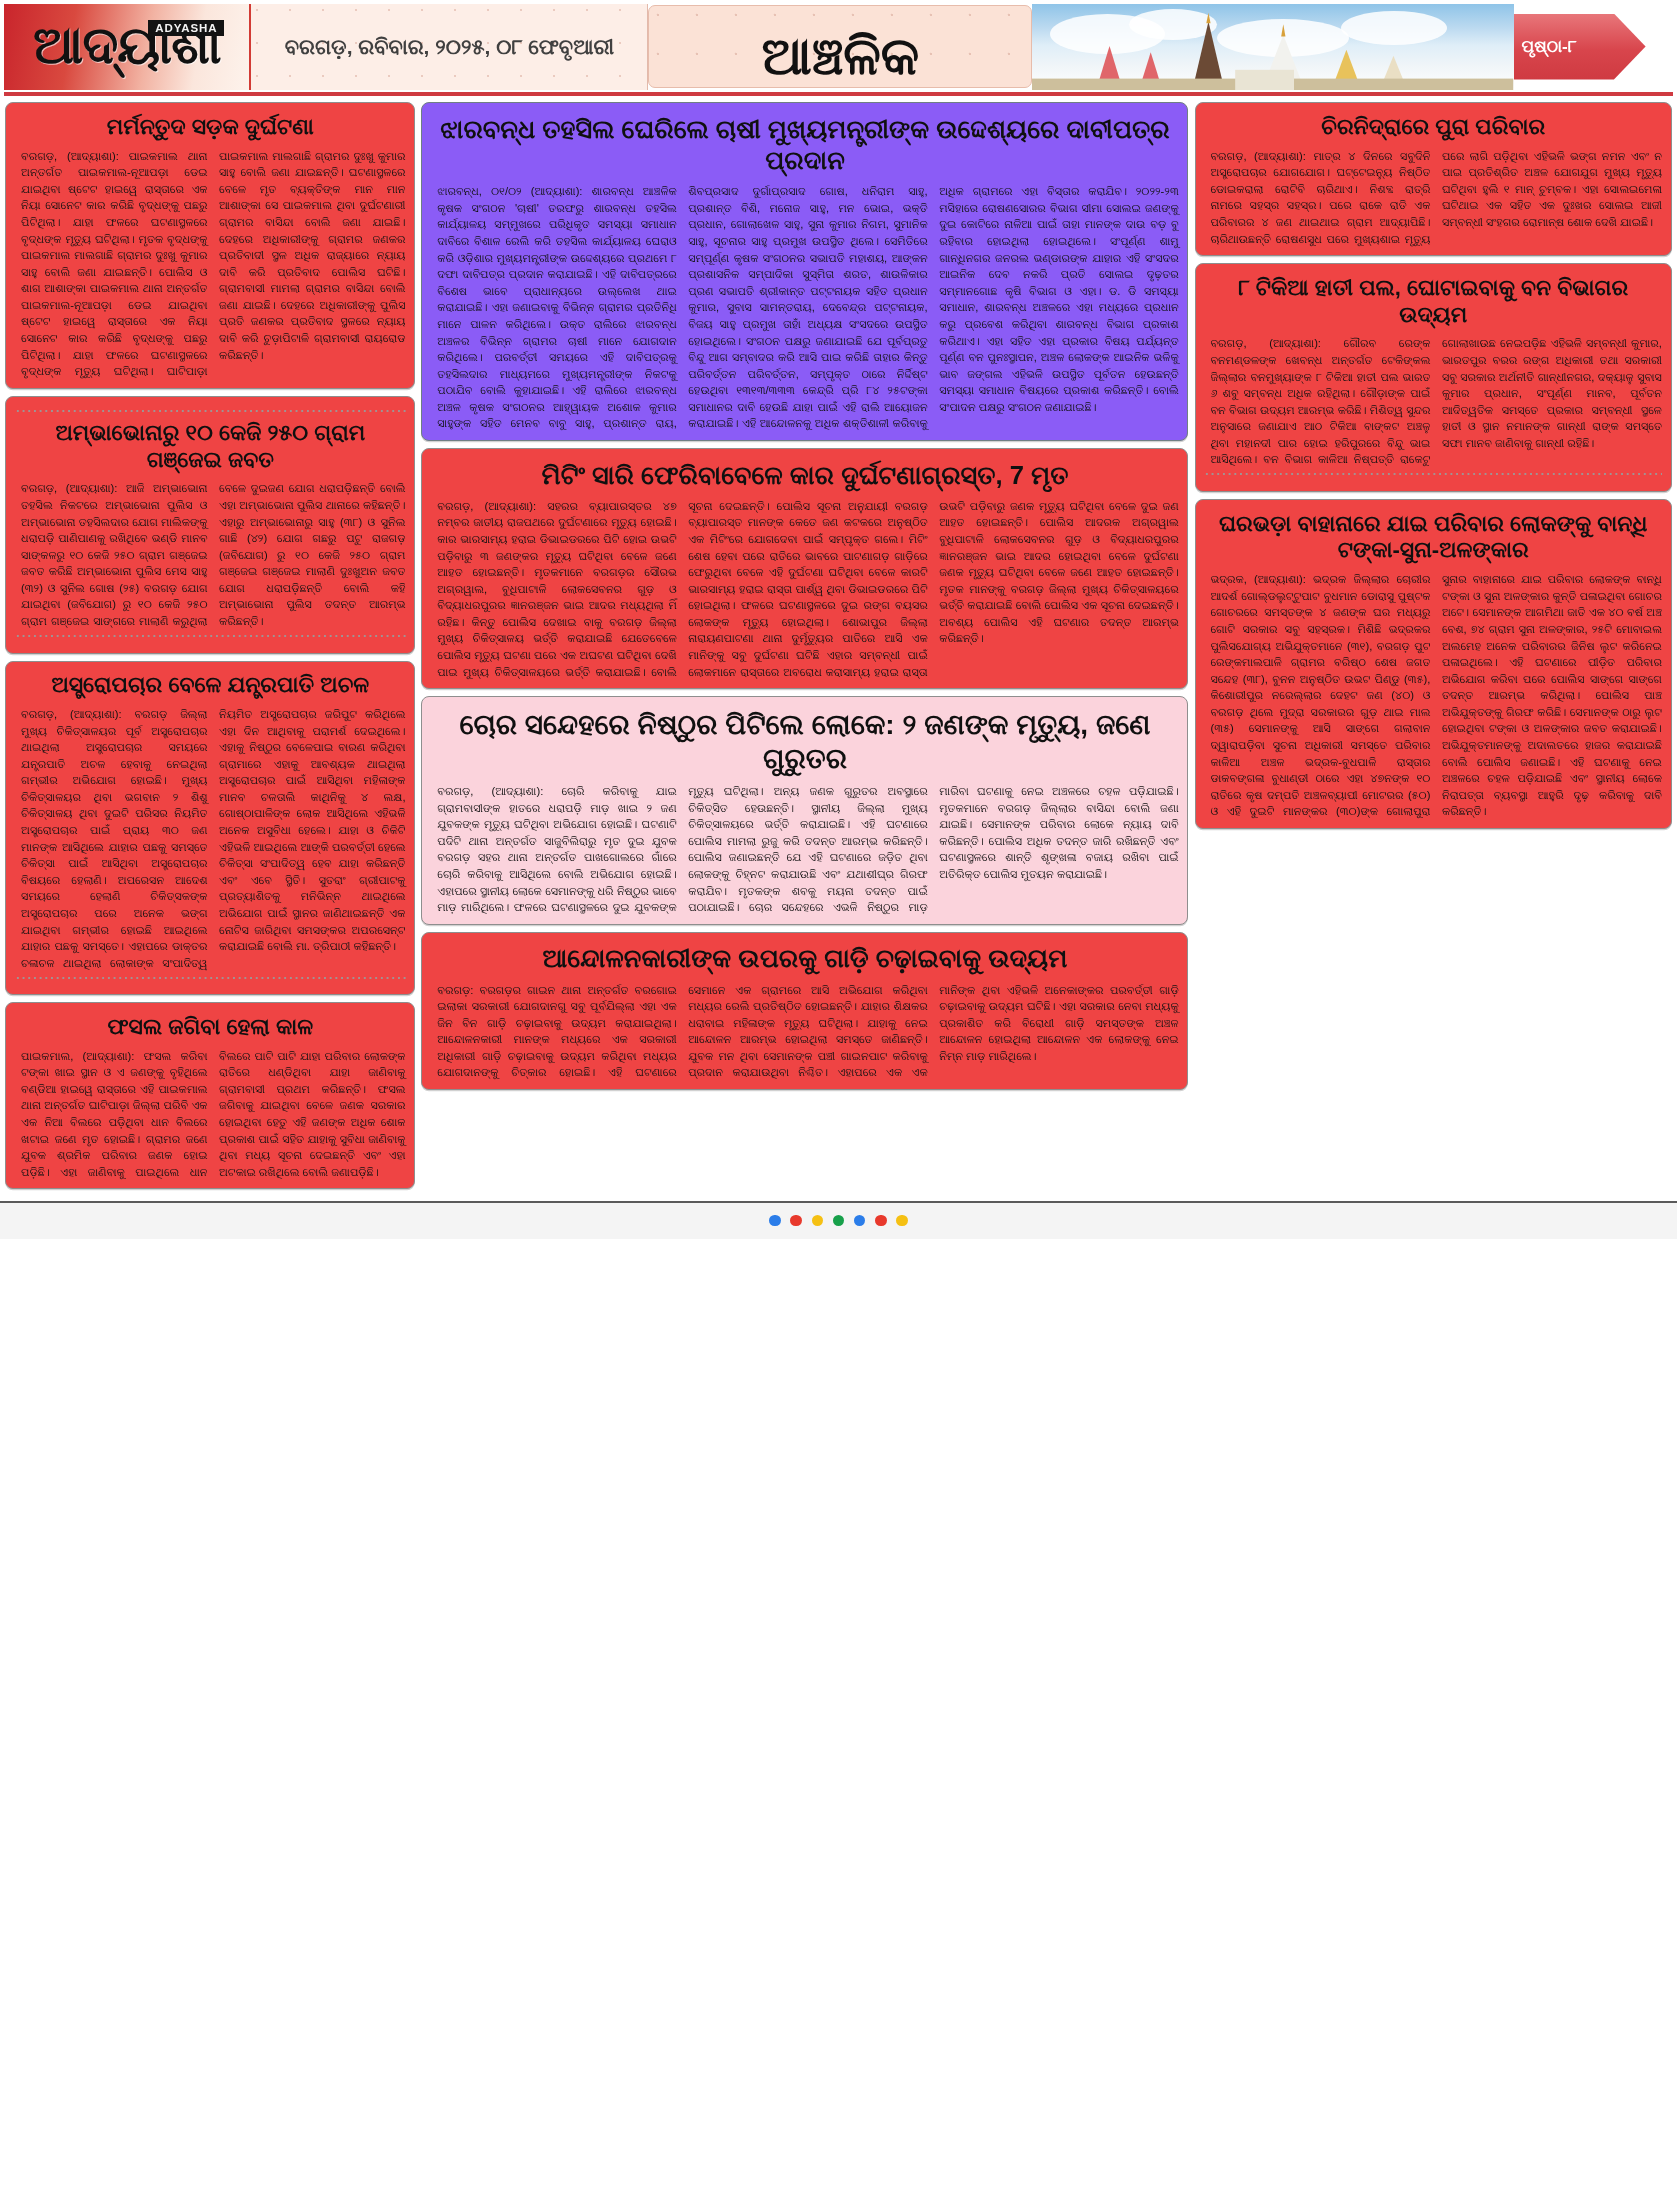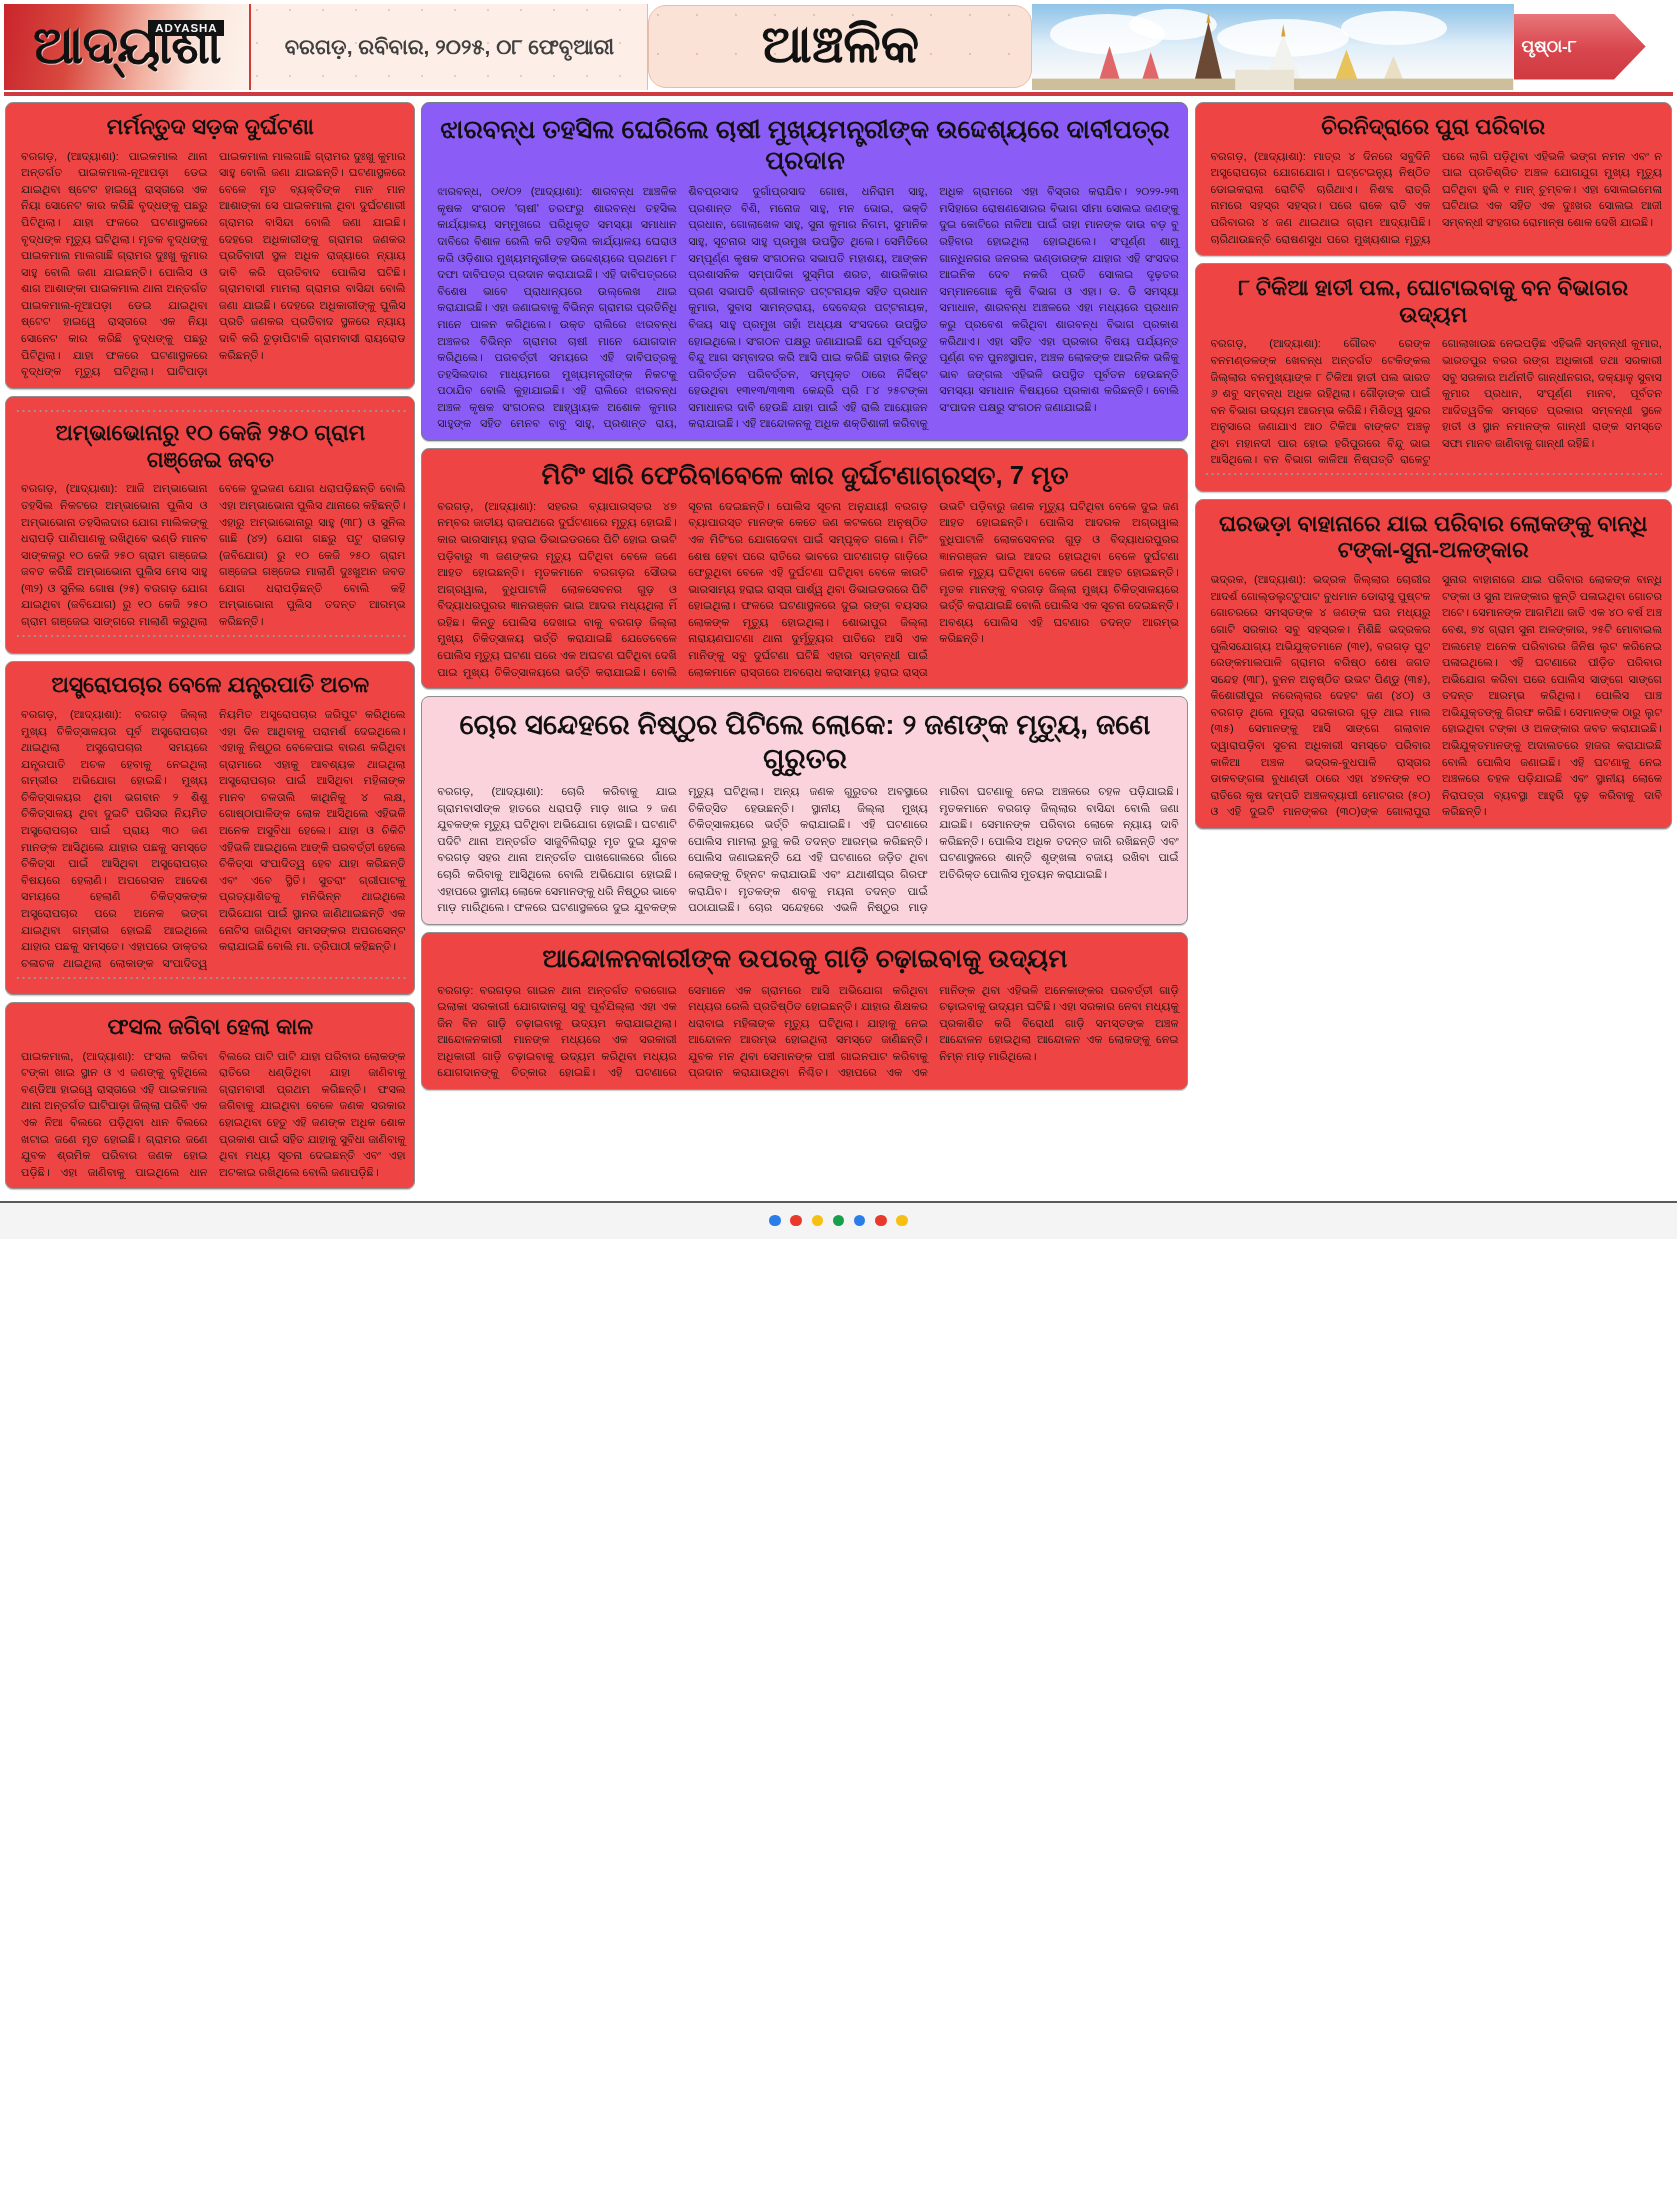--- a/index.html
+++ b/index.html
@@ -63,22 +63,22 @@
     pointer-events:none;
   }
   .mast-date {
     font-size: 21px; font-weight: 700; color: #404040;
     white-space: nowrap; position: relative; z-index: 2;
   }
   .mast-section {
     flex: 0 0 384px;
     background: #fbe2d6;
     border: 1.3px solid #e7bcab;
-    border-radius: 18px;
-    display: flex; align-items: center; justify-content: center;
+    border-radius: 7px;
+    display: flex; align-items: flex-end; justify-content: center;
     position: relative;
     margin: 1.8px 0;
   }
   .mast-section::before {
     content:"";
     position:absolute; inset:0;
     border-radius: 10.6px;
     background-image:
       radial-gradient(circle at 8.8px 8.8px, rgba(180,110,92,.28) 1.1px, transparent 1.4px);
     background-size: 39px 39px;

